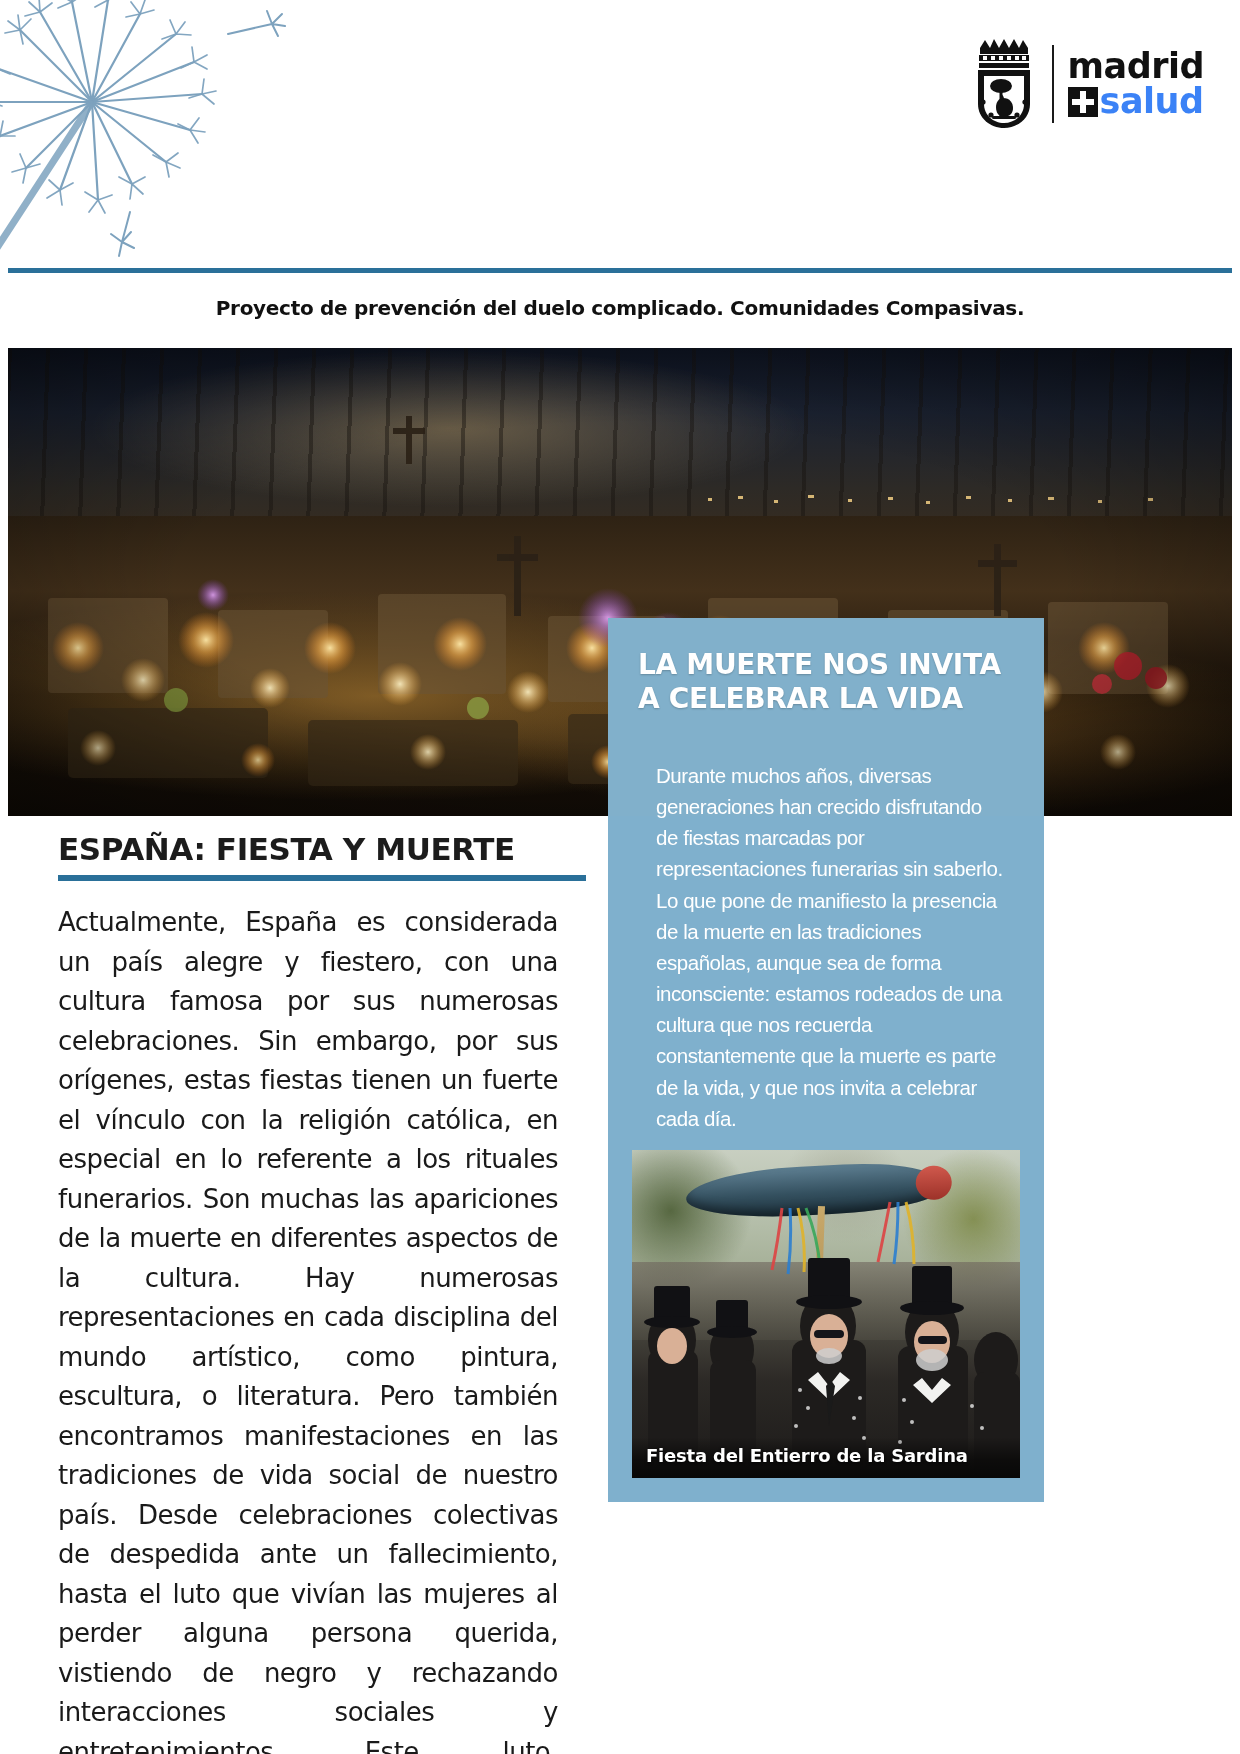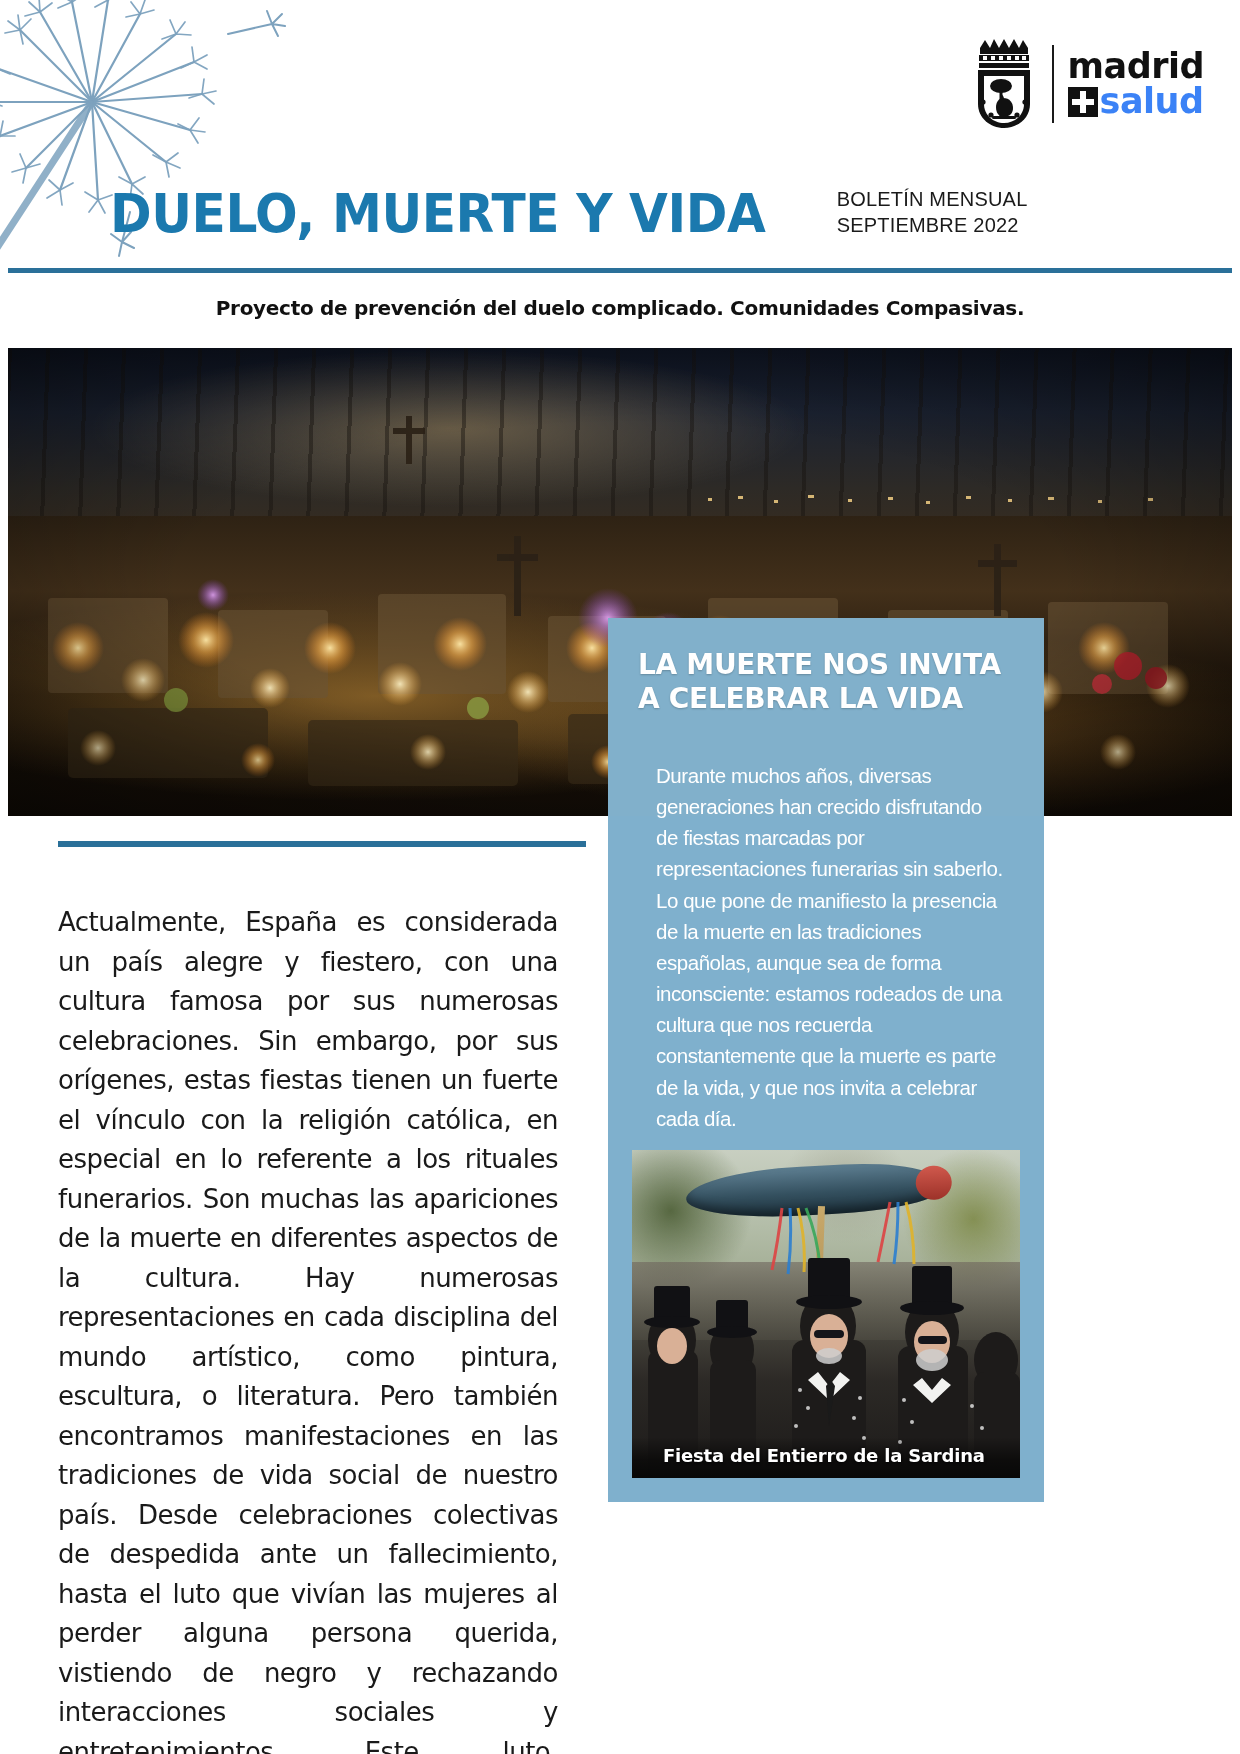--- a/index.html
+++ b/index.html
@@ -286,21 +286,21 @@
     width: 7px;
     height: 70%;
     background: linear-gradient(180deg, #c9a96a 0%, #8e7340 100%);
     transform: rotate(2deg);
   }
   .caption-bar {
     position: absolute;
     left: 0;
     bottom: 0;
     width: 100%;
-    padding: 8px 31px 12px;
+    padding: 8px 14px 12px;
     background: linear-gradient(180deg, rgba(0,0,0,0) 0%, rgba(0,0,0,0.55) 55%, rgba(0,0,0,0.72) 100%);
   }
   .caption-text {
     font-family: "DejaVu Sans", sans-serif;
     font-size: 18px;
     font-weight: 700;
     color: #ffffff;
     letter-spacing: -0.2px;
     text-shadow: 0 1px 3px rgba(0,0,0,0.85);
   }
@@ -445,27 +445,20 @@
       <div class="logo-divider"></div>
       <div class="logo-words">
         <div class="logo-madrid">madrid</div>
         <div class="logo-salud-row">
           <span class="plus-mark"></span>
           <span class="logo-salud">salud</span>
         </div>
       </div>
     </div>
 
-    <div class="masthead">
-      <div class="masthead-title">DUELO, MUERTE Y VIDA</div>
-      <div class="masthead-meta">
-        <div>BOLETÍN MENSUAL</div>
-        <div>SEPTIEMBRE 2022</div>
-      </div>
-    </div>
 
     <div class="rule-thick"></div>
     <div class="subtitle">Proyecto de  prevención del duelo complicado. Comunidades Compasivas.</div>
   </div>
 
   <div class="hero">
     <div class="hero-sky"></div>
     <div class="hero-trees"></div>
     <div class="hero-ground"></div>
     <svg class="hero-lights" viewBox="0 0 1224 468" preserveAspectRatio="none">
@@ -657,20 +650,21 @@
         <circle cx="340" cy="256" r="2"></circle>
           <circle cx="350" cy="278" r="2"></circle>
       </g>
     </svg>
     <div class="caption-bar">
       <div class="caption-text">Fiesta del Entierro de la Sardina</div>
     </div>
   </div>
 
   <div class="section-head">
+    <div class="section-title">ESPAÑA: FIESTA Y MUERTE</div>
     <div class="section-underline"></div>
   </div>
 
   <div class="article"><span>Actualmente, España es considerada un país alegre y fiestero, con una cultura famosa por sus numerosas celebraciones. Sin embargo, por sus orígenes, estas fiestas tienen un fuerte el vínculo con la religión católica, en especial en lo referente a los rituales funerarios. Son muchas las apariciones de la muerte en diferentes aspectos de la cultura. Hay numerosas representaciones en cada disciplina del mundo artístico, como pintura, escultura, o literatura. Pero también encontramos manifestaciones en las tradiciones de vida social de nuestro país. Desde celebraciones colectivas de despedida ante un fallecimiento, hasta el luto que vivían las mujeres al perder alguna persona querida, vistiendo de negro y rechazando interacciones sociales y entretenimientos. Este luto, protagonizado por el color negro y el aislamiento, permitía a la comunidad conocer la situación de duelo de una persona ante la pérdida de un allegado/a. Si bien, resulta curioso comparar el oscuro del luto con el brillo de muchas de las festividades de España, siendo probable que estén ligadas a una celebración mortuoria.</span><svg class="more-arrow" width="40" height="26" viewBox="0 0 40 26">
         <path d="M2 2 L18 13 L2 24 L2 16 L8 13 L2 10 Z" fill="#2a7099"></path>
         <path d="M16 2 L34 13 L16 24 L16 15 L24 13 L16 11 Z" fill="#2a7099"></path>
       </svg></div>
 
 </div>
 

